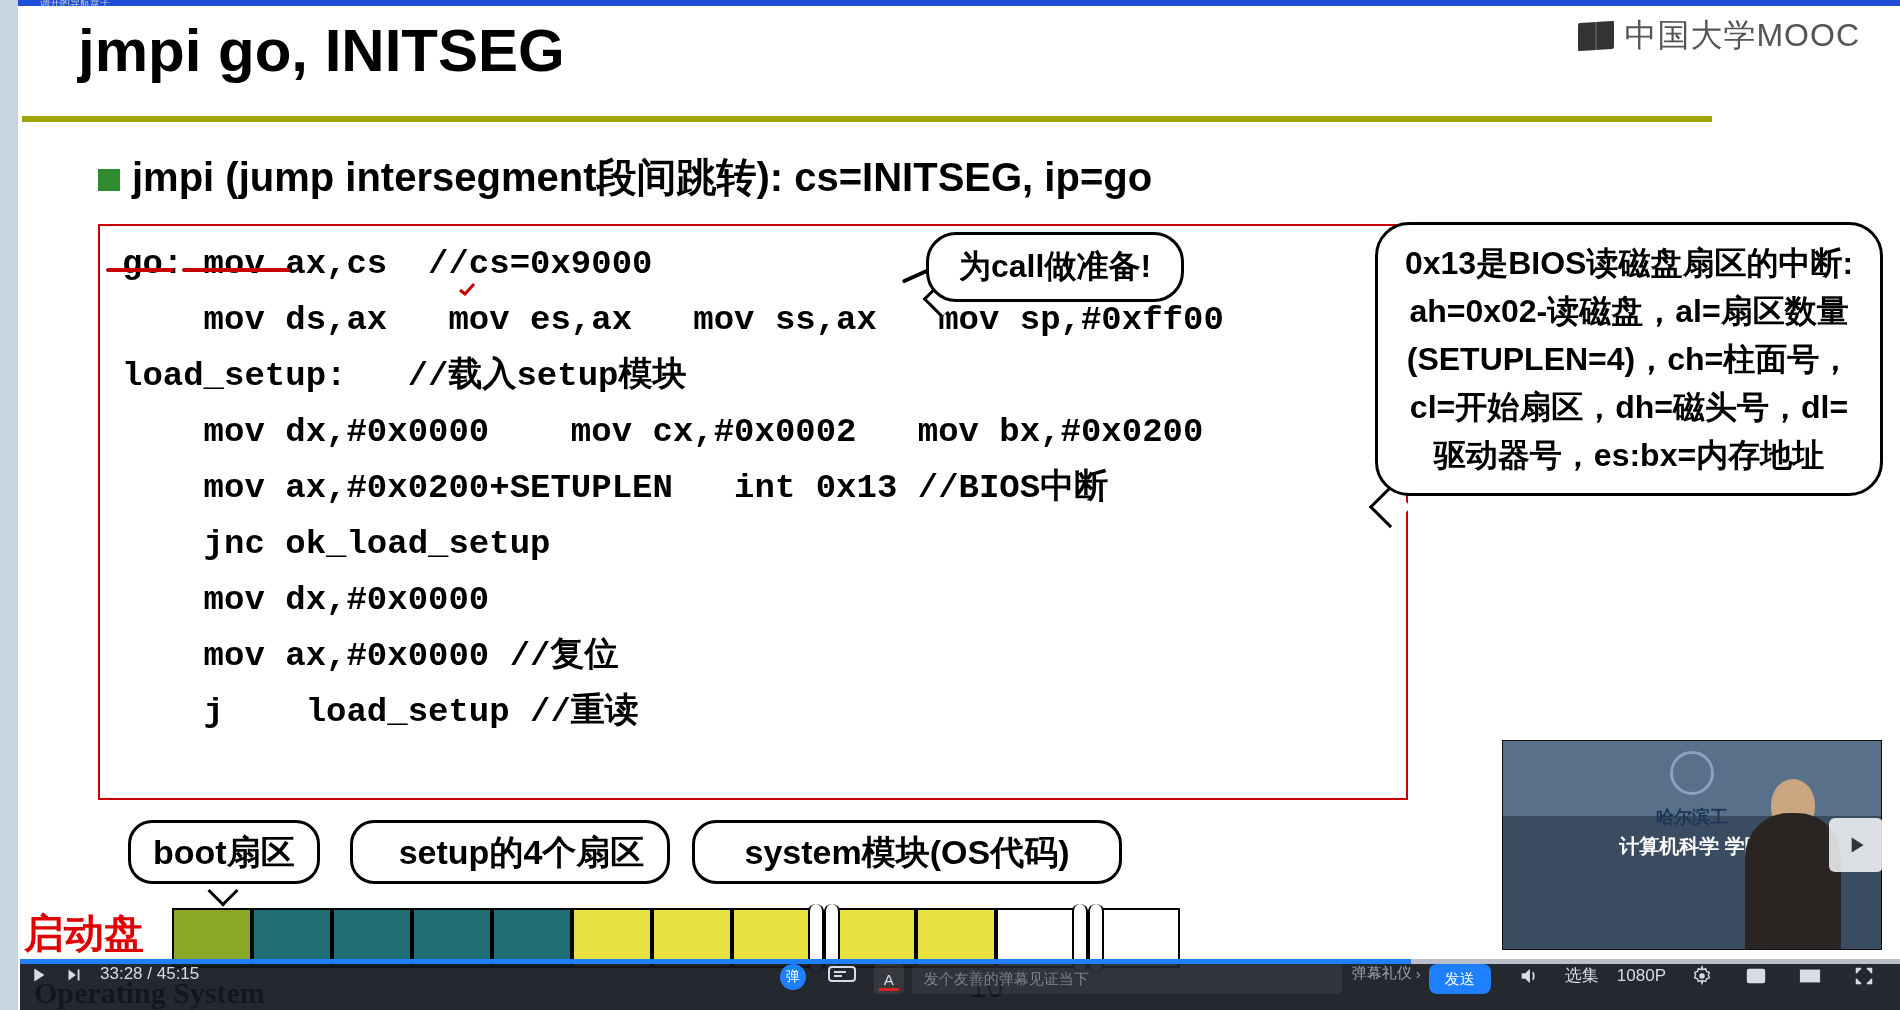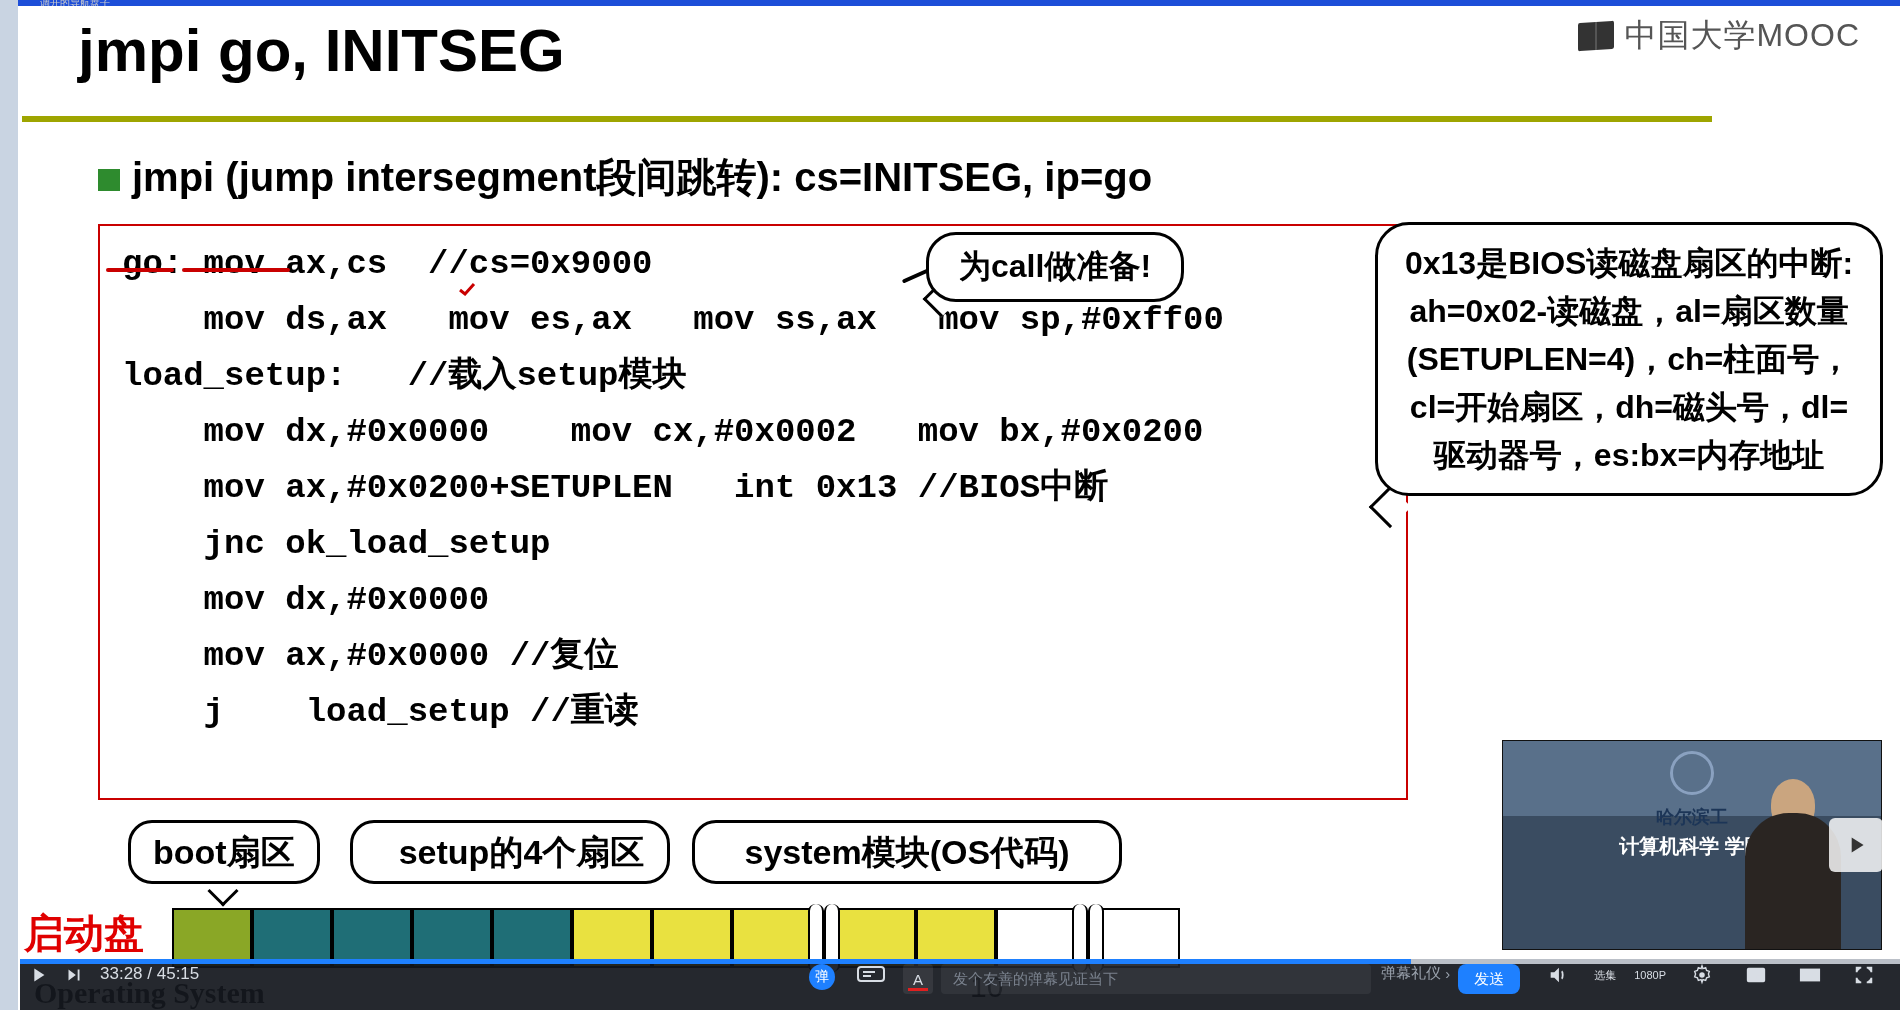--- a/index.html
+++ b/index.html
@@ -77,21 +77,21 @@
 .ctrl .icn { width:36px; display:flex; justify-content:center; align-items:center; cursor:pointer; }
 .ctrl svg { fill:#d8dde4; }
 .time { margin-left:8px; font-size:17px; color:#d8dde4; }
 .spacer { flex:1; }
 .danpill { width:26px; height:26px; border-radius:50%; background:#1e80ff; color:#fff; font-size:14px; display:flex; align-items:center; justify-content:center; margin:0 12px; cursor:pointer; }
 .dinput { width:430px; height:30px; background:rgba(255,255,255,0.06); border-radius:4px; display:flex; align-items:center; padding:0 12px; color:#7a828e; font-size:15px; margin-right:10px; }
 .Abox { width:30px; height:30px; background:rgba(255,255,255,0.08); color:#d8dde4; border-radius:4px; display:flex; align-items:center; justify-content:center; font-size:15px; margin-right:8px; cursor:pointer; position:relative; }
 .Abox .bar{position:absolute;bottom:3px;left:5px;right:5px;height:3px;background:#e02020;}
 .etq { color:#9aa2ad; font-size:15px; margin-right:8px; display:flex; align-items:center; cursor:pointer;}
 .sendbtn { width:62px; height:30px; background:#1e80ff; color:#fff; border-radius:8px; display:flex; align-items:center; justify-content:center; font-size:15px; margin-right:20px; cursor:pointer;}
-.rctrl { display:flex; align-items:center; gap:18px; padding-right:18px; font-size:11px; }
+.rctrl { display:flex; align-items:center; gap:18px; padding-right:18px; font-size:17px; }
 .rctrl span { cursor:pointer;}
 .pip { position:absolute; right:18px; bottom:60px; width:380px; height:210px; background:#263140; border:1px solid #111;}
 .pip .bg { position:absolute; inset:0; background:linear-gradient(#59708a 0 36%, #3a4c61 36% 100%);}
 .pip .crest{position:absolute;left:50%;top:10px;transform:translateX(-50%);width:44px;height:44px;border-radius:50%;border:3px solid #8aa1c0;}
 .pip .txt1{position:absolute;top:64px;width:100%;text-align:center;color:#1c3557;font-weight:700;font-size:18px;}
 .pip .txt2{position:absolute;top:92px;width:100%;text-align:center;color:#fff;font-weight:700;font-size:20px;}
 .pip .lec{position:absolute;right:40px;bottom:0;width:96px;height:136px;background:#2a2522;border-radius:44px 44px 0 0;}
 .pip .head{position:absolute;right:66px;bottom:118px;width:44px;height:52px;background:#caa57f;border-radius:50% 50% 44% 44%;}
 .pip .arrow{position:absolute;right:-2px;top:50%;transform:translateY(-50%);width:54px;height:54px;background:rgba(255,255,255,0.82);border-radius:6px;display:flex;align-items:center;justify-content:center;cursor:pointer;}
 .pip .arrow svg{fill:#333;}

